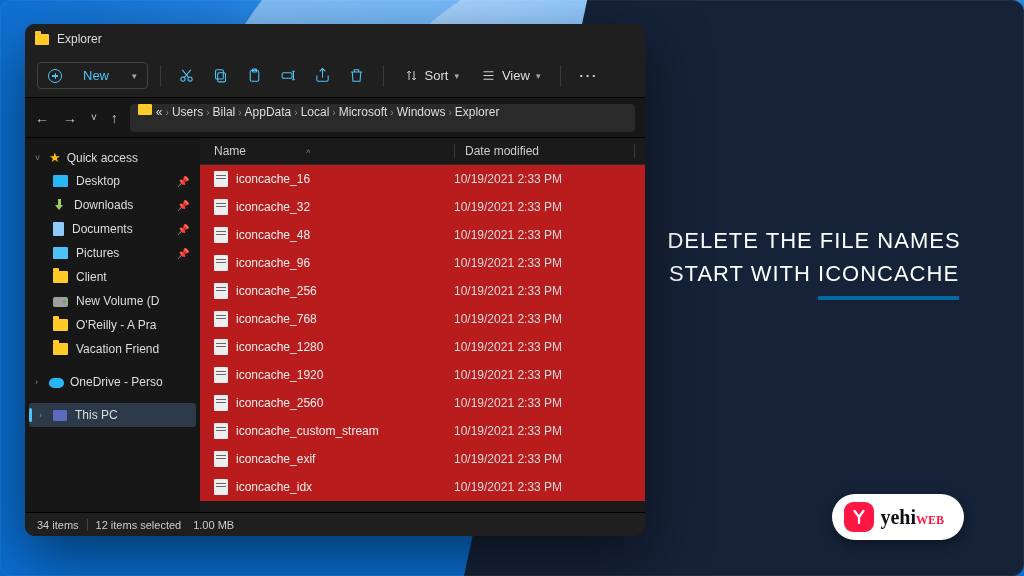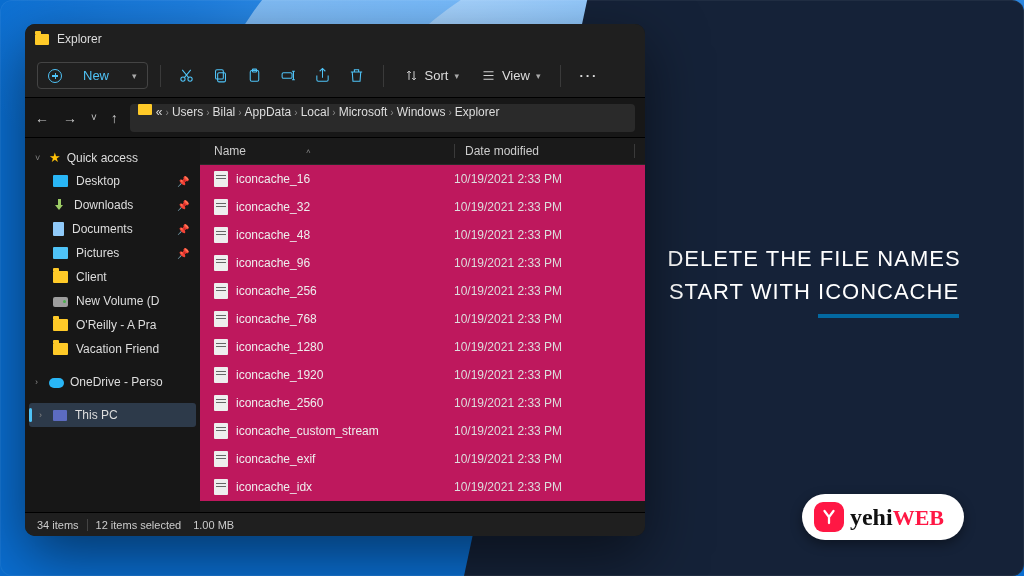--- a/index.html
+++ b/index.html
@@ -11,32 +11,32 @@
     border-radius: 12px; }
   .bg-wave::before, .bg-wave::after { content:""; position:absolute; border-radius:50%; }
   .bg-wave::before { width:900px; height:500px; left:200px; top:-200px;
     background: linear-gradient(140deg,#bfe0ff 0%, #5fb0ff 60%, transparent 70%); opacity:.7; transform:rotate(-15deg); }
   .bg-wave::after { width:800px; height:400px; left:350px; top:-100px;
     background: linear-gradient(160deg,#e0f0ff 0%, #7ec0ff 50%, transparent 65%); opacity:.6; transform:rotate(-10deg); }
 
   
   .right-panel { position:absolute; top:0; right:0; width:560px; height:576px;
     background:#152238; clip-path: polygon(22% 0, 100% 0, 100% 100%, 0 100%); border-radius: 0 12px 12px 0;}
-  .right-content { position:absolute; right:50px; top:242px; width:320px; color:#fff; text-align:center; }
+  .right-content { position:absolute; right:50px; top:224px; width:320px; color:#fff; text-align:center; }
   .right-content .line { font-size:22px; letter-spacing:1px; font-weight:400; line-height:1.5; }
   .right-content .em { font-weight:400; border-bottom:4px solid #0369a1; padding-bottom:10px; }
 
   
   .logo-badge { position:absolute; right:60px; bottom:36px; background:#fff; border-radius:24px;
     padding:8px 20px 8px 12px; display:flex; align-items:center; gap:6px; box-shadow:0 4px 12px rgba(0,0,0,.4); }
   .logo-mark { width:30px; height:30px; background:#ff1744; border-radius:9px; position:relative; display:flex; align-items:center; justify-content:center; }
   .logo-mark svg { width:18px; height:18px; }
   .logo-text { display:flex; align-items:baseline; font-weight:700; }
-  .logo-yehi { color:#111; font-size:24px; font-family: "Comic Sans MS", cursive; font-weight:700;}
-  .logo-web { color:#ff1744; font-size:22px; font-family: "Comic Sans MS", cursive; font-weight:700; }
+  .logo-yehi { color:#111; font-size:20px; font-family: "Comic Sans MS", cursive; font-weight:700;}
+  .logo-web { color:#ff1744; font-size:12px; font-family: "Comic Sans MS", cursive; font-weight:700; }
 
   
   .explorer { position:absolute; left:25px; top:24px; width:620px; height:512px;
     background:#1a1a1a; border-radius:10px; box-shadow:0 20px 60px rgba(0,0,0,.5); color:#e0e0e0;
     display:flex; flex-direction:column; overflow:hidden; font-size:13px; }
 
   .titlebar { height:30px; display:flex; align-items:center; padding:0 10px; gap:8px; background:#1f1f1f; }
   .titlebar .folder-ic { width:14px; height:11px; background:#ffca28; border-radius:1px; position:relative; }
   .titlebar .folder-ic::before { content:""; position:absolute; top:-3px; left:0; width:6px; height:3px; background:#ffca28; border-radius:1px 1px 0 0; }
   .titlebar-text { font-size:12px; color:#ddd; }
@@ -90,21 +90,21 @@
   .side-item .accent { position:absolute; left:0; top:20%; bottom:20%; width:3px; background:#4fc3f7; border-radius:2px; }
 
   .filepane { flex:1; background:#1a1a1a; display:flex; flex-direction:column; min-width:0;}
   .columns { display:flex; padding:6px 0 6px 14px; font-size:12px; color:#ccc; border-bottom:1px solid #2a2a2a; }
   .col-name { width:240px; display:flex; align-items:center; gap:60px; }
   .col-name .sort-caret { font-size:8px; color:#888; }
   .col-sep { width:1px; background:#3a3a3a; margin-right:10px; align-self:stretch;}
   .col-date { flex:1; }
   .filelist { flex:1; overflow:hidden; }
   .row { display:flex; align-items:center; height:28px; padding-left:14px; font-size:12px; }
-  .row.sel { background:#be185d; }
+  .row.sel { background:#b91c1c; }
   .row:not(.sel) { background:#1a1a1a; }
   .row .fic { width:14px; height:16px; background:#eee; border-radius:1px; margin-right:8px; position:relative; flex:none; }
   .row .fic::after { content:""; position:absolute; left:2px; top:4px; right:2px; height:6px;
     background: repeating-linear-gradient(#666 0 1px, transparent 1px 3px); }
   .row .fname { width:218px; color:#eee; white-space:nowrap; overflow:hidden; text-overflow:ellipsis; }
   .row .fdate { color:#ddd; }
 
   .statusbar { height:24px; background:#1f1f1f; border-top:1px solid #000; display:flex; align-items:center; padding:0 12px; gap:8px; font-size:11px; color:#ccc; }
   .statusbar .ssep { width:1px; height:12px; background:#444; }
 

